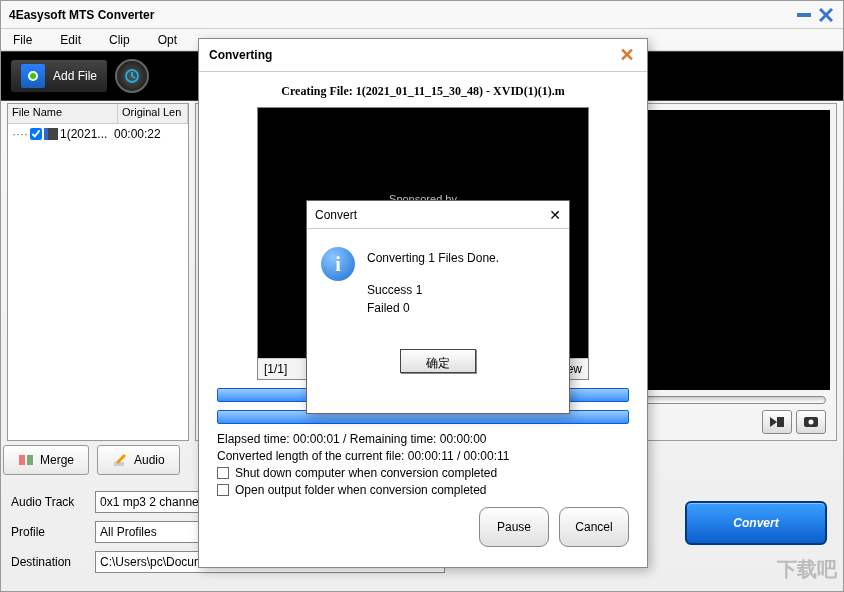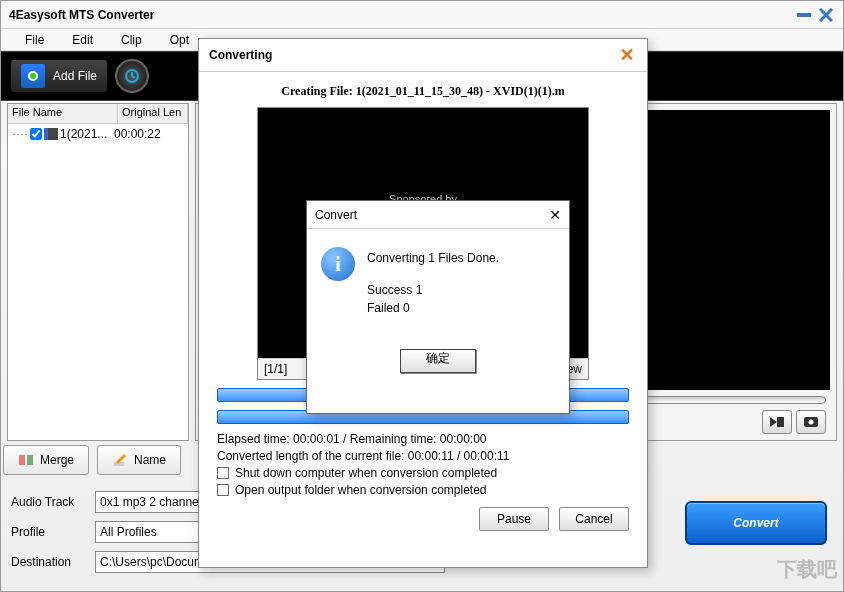--- a/index.html
+++ b/index.html
@@ -4,21 +4,21 @@
 <style>
 * { box-sizing: border-box; margin: 0; padding: 0; font-family: Tahoma, Arial, sans-serif; font-size: 12px; }
 body { width: 844px; height: 592px; position: relative; background: #f5f5f5; overflow: hidden; }
 
 
 .main-window { width: 844px; height: 592px; background: linear-gradient(#f8f8f8, #eeeeee); border: 1px solid #999; position: relative; }
 .title-bar { height: 28px; display: flex; align-items: center; padding: 0 8px; border-bottom: 1px solid #ccc; }
 .title-bar-text { font-weight: bold; flex: 1; }
 .tb-btn { width: 18px; height: 18px; margin-left: 4px; display:flex; align-items:center; justify-content:center; cursor:pointer; }
 
-.menu-bar { height: 22px; display: flex; align-items: center; padding: 0 24px; gap: 28px; border-bottom: 1px solid #ddd; }
+.menu-bar { height: 22px; display: flex; align-items: center; padding: 0 12px; gap: 28px; border-bottom: 1px solid #ddd; }
 .menu-item { cursor: pointer; }
 
 .toolbar { height: 50px; background: #000; display: flex; align-items: center; padding: 0 10px; gap: 8px; border-top:1px solid #444; border-bottom:1px solid #444; }
 .add-file-btn { display: flex; align-items: center; gap: 8px; background: linear-gradient(#444,#222); border-radius: 3px; padding: 4px 10px; color: #fff; cursor:pointer; }
 .add-file-icon { width: 24px; height: 24px; background: linear-gradient(#2a7fff,#1560b8); display:flex; align-items:center; justify-content:center; border-radius:2px; }
 .add-file-icon-inner { width:10px; height:10px; border-radius:50%; background:#3c0; border:2px solid #fff; position:relative;}
 .round-btn { width:34px; height:34px; border-radius:50%; background: radial-gradient(#555,#111); border:2px solid #666; display:flex; align-items:center; justify-content:center; cursor:pointer;}
 .round-inner { width:16px; height:16px; }
 
 .content-row { position:absolute; top:102px; left:6px; right:6px; bottom:150px; display:flex; gap:6px; }
@@ -64,31 +64,31 @@
 .pb-sponsor{font-size:11px;color:#ccc;}
 .pb-watermark{font-size:22px;font-weight:bold;}
 .pb-gili{color:#f58a1f;font-size:14px;font-weight:bold;}
 .pb-footer{display:flex;justify-content:space-between;padding:3px 6px;font-size:11px;background:#f4f4f4;border-top:1px solid #ccc;}
 .progress{margin:8px 0;height:14px;border:1px solid #0a5fcf;background:linear-gradient(#9cccff,#3a90ff);border-radius:2px;}
 .info-lines{margin-top:8px;}
 .info-lines div{margin:3px 0;}
 .chk-row{display:flex;align-items:center;gap:6px;margin:4px 0;}
 .chk{width:12px;height:12px;border:1px solid #666;}
 .dlg-btns{display:flex;justify-content:flex-end;gap:10px;margin-top:10px;}
-.dlg-btn{width:70px;height:24px;border:1px solid #888;border-radius:2px;background:linear-gradient(#fff,#e0e0e0);display:flex;align-items:center;justify-content:center;cursor:pointer;}
+.dlg-btn{width:70px;height:40px;border:1px solid #888;border-radius:9px;background:linear-gradient(#fff,#e0e0e0);display:flex;align-items:center;justify-content:center;cursor:pointer;}
 
 
 .msgbox{position:absolute;left:306px;top:200px;width:264px;height:214px;background:#fff;border:1px solid #666;box-shadow:3px 3px 12px rgba(0,0,0,.3);}
 .msg-title{height:28px;display:flex;align-items:center;padding:0 8px;border-bottom:1px solid #ccc;}
 .msg-title .x{margin-left:auto;cursor:pointer;font-size:14px;}
 .msg-body{padding:18px 14px;display:flex;gap:12px;align-items:flex-start;}
 .info-icon{width:34px;height:34px;border-radius:50%;background:radial-gradient(circle at 35% 30%,#8cc6ff,#1d6fd4);display:flex;align-items:center;justify-content:center;color:#fff;font-size:20px;font-weight:bold;font-family:Georgia,serif;}
 .msg-lines div{margin:4px 0;}
 .msg-btns{display:flex;justify-content:center;margin-top:12px;}
-.msg-btn{width:76px;height:24px;border:1px solid #444;background:linear-gradient(#fff,#e0e0e0);display:flex;align-items:flex-start;justify-content:center;cursor:pointer; box-shadow:1px 1px 0 #888;}
+.msg-btn{width:76px;height:24px;border:1px solid #444;background:linear-gradient(#fff,#e0e0e0);display:flex;align-items:flex-end;justify-content:center;cursor:pointer; box-shadow:1px 1px 0 #888;}
 
 svg{display:block;}
 </style>
 </head>
 <body>
 
 <div class="main-window">
   <div class="title-bar">
     <span class="title-bar-text">4Easysoft MTS Converter</span>
     <span class="tb-btn">
@@ -195,21 +195,21 @@
           <rect x="1" y="3" width="6" height="10" fill="#e77"></rect>
           <rect x="9" y="3" width="6" height="10" fill="#7a7"></rect>
         </svg>
       <span>Merge</span>
     </div>
     <div class="action-btn">
       <svg class="small-ico" viewBox="0 0 16 16">
           <rect x="2" y="10" width="10" height="4" fill="#ccc"></rect>
           <polygon points="4,10 12,2 14,4 6,12" fill="#e90"></polygon>
         </svg>
-      <span>Name</span>
+      <span>Audio</span>
     </div>
   </div>
 
   <div class="form-area">
     <div class="form-row">
       <span class="form-label">Audio Track</span>
       <input class="form-input" value="0x1 mp3 2 channel" style="">
       <div class="dd-btn">▾</div>
     </div>
     <div class="form-row">

